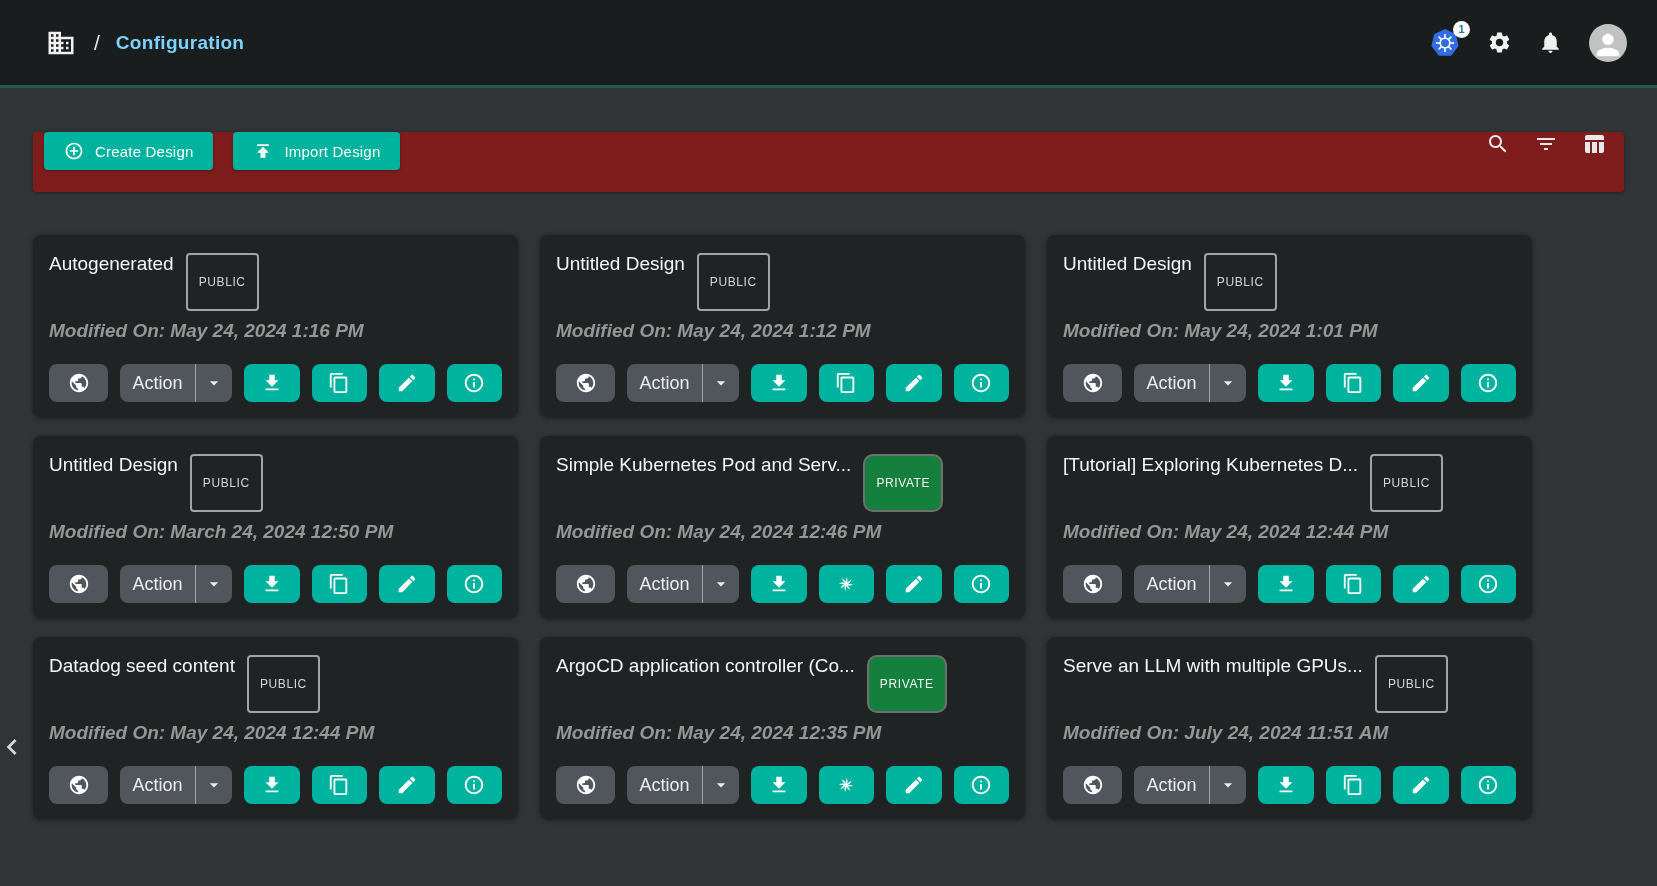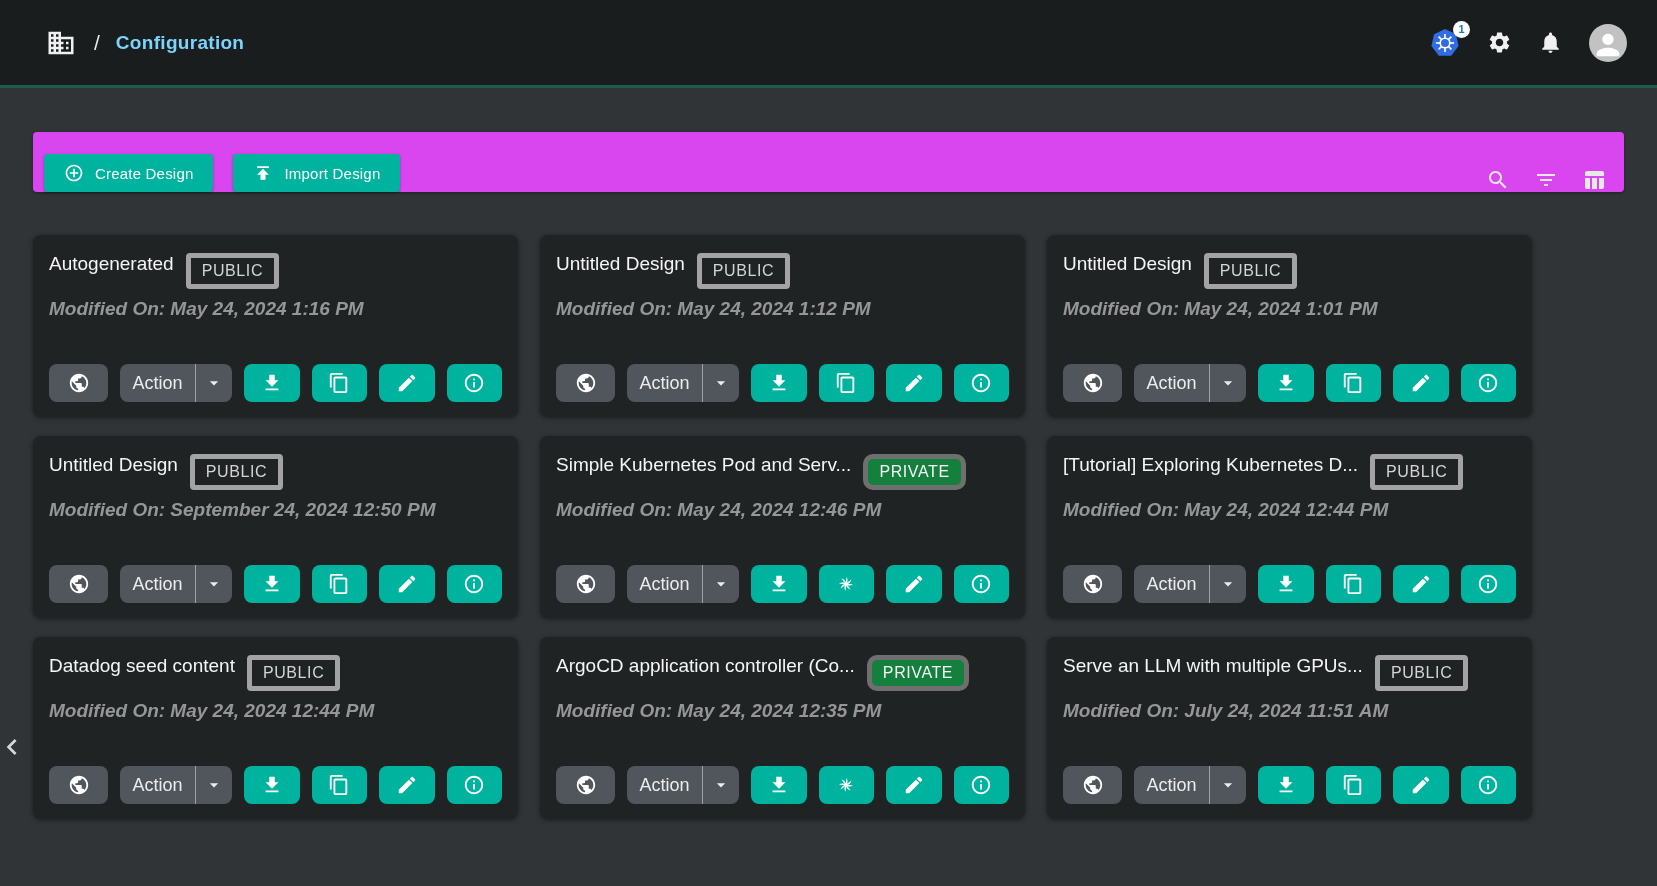--- a/index.html
+++ b/index.html
@@ -45,23 +45,23 @@
     width: 38px; height: 38px; border-radius: 50%;
     background: #c2c2c2; overflow: hidden; cursor: pointer;
     display: flex; align-items: flex-end; justify-content: center;
   }
   .avatar svg { width: 34px; height: 34px; fill: #ffffff; }
 
   
   .toolbar {
     margin: 44px 33px 0 33px;
     height: 60px;
-    background: #d946ef;
+    background: #7f1d1d;
     border-radius: 4px;
-    display: flex; align-items: flex-end;
+    display: flex; align-items: flex-start;
     padding: 0 18px 0 11px;
     box-shadow: 0 1px 3px rgba(0,0,0,.35);
   }
   .teal-btn {
     background: #00b39f; border: none; color: #ffffff;
     height: 38px; border-radius: 4px; padding: 0 20px;
     font-size: 15px; font-family: inherit;
     display: flex; align-items: center; gap: 11px;
     cursor: pointer; letter-spacing: .2px;
     box-shadow: 0 1px 3px rgba(0,0,0,.3);
@@ -88,23 +88,23 @@
     box-shadow: 0 1px 5px rgba(0,0,0,.45);
   }
   .card-top { display: flex; align-items: flex-start; gap: 12px; }
   .card-title {
     color: #f5f5f5; font-size: 19px; font-weight: 400;
     white-space: nowrap; overflow: hidden; text-overflow: ellipsis;
     padding-top: 2px;
   }
   .chip {
     flex: none;
-    font-size: 16px; letter-spacing: .6px; color: #d4d4d4;
-    border: 5px solid #a3a3a3; border-radius: 4px;
-    padding: 4px 11px; margin-top: 2px;
+    font-size: 12px; letter-spacing: .6px; color: #d4d4d4;
+    border: 2px solid #a3a3a3; border-radius: 4px;
+    padding: 20px 11px; margin-top: 2px;
     background: transparent;
   }
   .chip.filled { background: #15803d; border-color: #6f6f6f; color: #f5f5f5; border-radius: 10px; }
   .card-modified {
     margin-top: 9px;
     color: #969696; font-size: 19px; font-style: italic; font-weight: 700;
   }
   .card-actions { margin-top: auto; display: flex; gap: 12px; }
   .btn {
     height: 38px; border: none; border-radius: 8px; cursor: pointer;
@@ -342,21 +342,21 @@
           </svg>
       </button>
     </div>
   </div>
 
   <div class="card">
     <div class="card-top">
       <div class="card-title">Untitled Design</div>
       <span class="chip">PUBLIC</span>
     </div>
-    <div class="card-modified">Modified On: September 24, 2024 12:50 PM</div>
+    <div class="card-modified">Modified On: March 24, 2024 12:50 PM</div>
     <div class="card-actions">
       <button class="btn btn-slate btn-globe">
         <svg viewBox="0 0 24 24">
             <path d="M12 2C6.48 2 2 6.48 2 12s4.48 10 10 10 10-4.48 10-10S17.52 2 12 2zm-1 17.93c-3.95-.49-7-3.85-7-7.93 0-.62.08-1.21.21-1.79L9 15v1c0 1.1.9 2 2 2v1.93zm6.9-2.54c-.26-.81-1-1.39-1.9-1.39h-1v-3c0-.55-.45-1-1-1H8v-2h2c.55 0 1-.45 1-1V7h2c1.1 0 2-.9 2-2v-.41c2.93 1.19 5 4.06 5 7.41 0 2.08-.8 3.97-2.1 5.39z"></path>
           </svg>
       </button>
       <div class="btn btn-slate btn-action">
         <span class="action-label">Action</span>
         <span class="action-divider"></span>
         <span class="action-caret">

